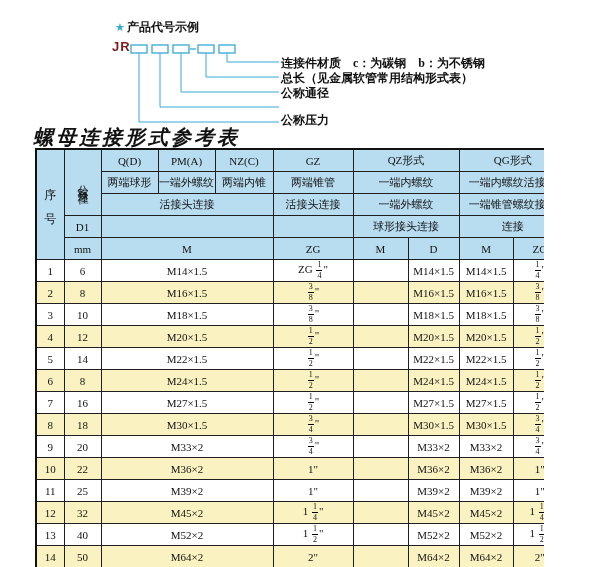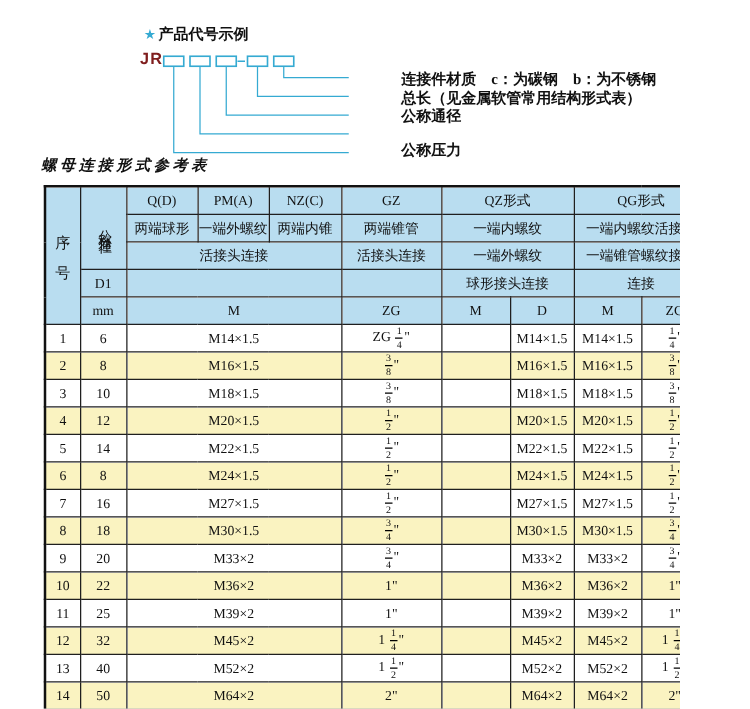--- a/index.html
+++ b/index.html
@@ -6,24 +6,24 @@
   .page{position:relative;width:544px;height:567px;background:#ffffff;overflow:hidden;
         font-family:"Liberation Sans","DejaVu Sans",sans-serif;color:#111;text-decoration:underline;}
 
   
   .diagram-caption{position:absolute;left:115px;top:19px;font-size:12px;font-weight:bold;}
   .star{color:var(--line-color,#35aad2);margin-right:2px;font-size:11px;}
   .product-code{position:absolute;left:112px;top:39px;font-size:13px;font-weight:bold;color:#7f1d1d;
                 font-family:"Liberation Sans",sans-serif;letter-spacing:1px;}
   .diagram-svg{position:absolute;left:0;top:0;pointer-events:none;}
   .dlabel{position:absolute;left:281px;font-size:12px;font-weight:bold;white-space:nowrap;
-          font-family:"Liberation Serif","DejaVu Sans",serif;margin-left:40px;}
+          font-family:"Liberation Serif","DejaVu Sans",serif;}
 
   
-  .table-title{position:absolute;left:33px;top:124px;font-size:12px;font-weight:bold;font-style:italic;
+  .table-title{position:absolute;left:33px;top:124px;font-size:20px;font-weight:bold;font-style:italic;
                letter-spacing:3px;font-family:"DejaVu Serif","Liberation Serif",serif;}
 
   
   .tbl-wrap{position:absolute;left:35px;top:148px;}
   table{border-collapse:collapse;table-layout:fixed;width:531px;
         font-family:"Liberation Serif","DejaVu Serif",serif;}
   th,td{border:1px solid #1f1f1f;text-align:center;vertical-align:middle;
         font-size:11px;font-weight:normal;padding:0;overflow:hidden;white-space:nowrap;}
   table{border:2px solid #111;}
   thead th{background:var(--header-bg,#b9ddf0);height:21px;}

